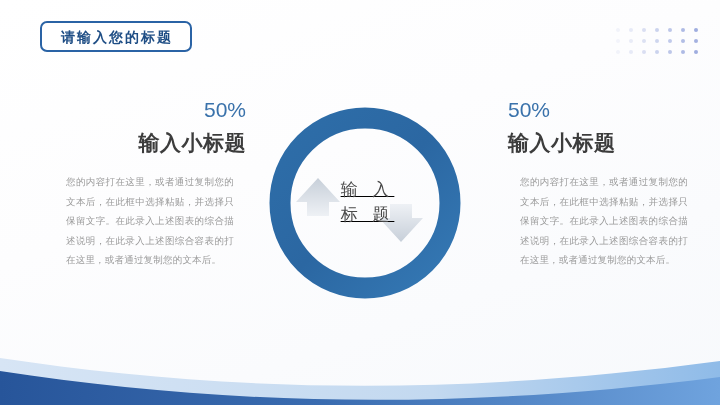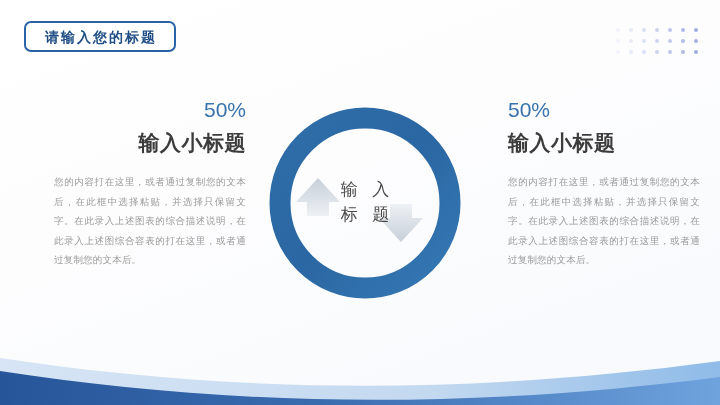--- a/index.html
+++ b/index.html
@@ -17,21 +17,21 @@
     position: relative;
     width: 720px;
     height: 405px;
     background: linear-gradient(160deg, #ffffff 0%, #fdfdfe 40%, #f7f9fc 100%);
     overflow: hidden;
   }
 
   
   .title-chip {
     position: absolute;
-    left: 24px;
+    left: 40px;
     top: 21px;
     width: 152px;
     height: 31px;
     border: 2px solid #2a63a5;
     border-radius: 7px;
     background: #ffffff;
     display: flex;
     align-items: center;
     justify-content: center;
     box-sizing: border-box;
@@ -85,21 +85,21 @@
     font-weight: bold;
     color: #3c3c3c;
     line-height: 1.2;
     margin: 0 0 17px 0;
     letter-spacing: 0.5px;
   }
   .body-text {
     font-size: 9.5px;
     color: #9a9a9a;
     line-height: 2.05;
-    margin: 0;
+    margin: 12px;
     text-align: justify;
     text-justify: inter-ideograph;
     letter-spacing: 0.2px;
   }
   .col-left .body-text { text-align: justify; }
 
   
   .donut-wrap {
     position: absolute;
     left: 268px;
@@ -112,20 +112,21 @@
     position: absolute;
     left: 0;
     top: 0;
     width: 194px;
     height: 194px;
     display: flex;
     flex-direction: column;
     align-items: center;
     justify-content: center;
     pointer-events: none;
+    text-decoration: underline;
   }
   .donut-line {
     font-size: 17px;
     color: #4a4a4a;
     letter-spacing: 5px;
     line-height: 1.45;
     padding-left: 5px;
     font-weight: normal;
   }
 

